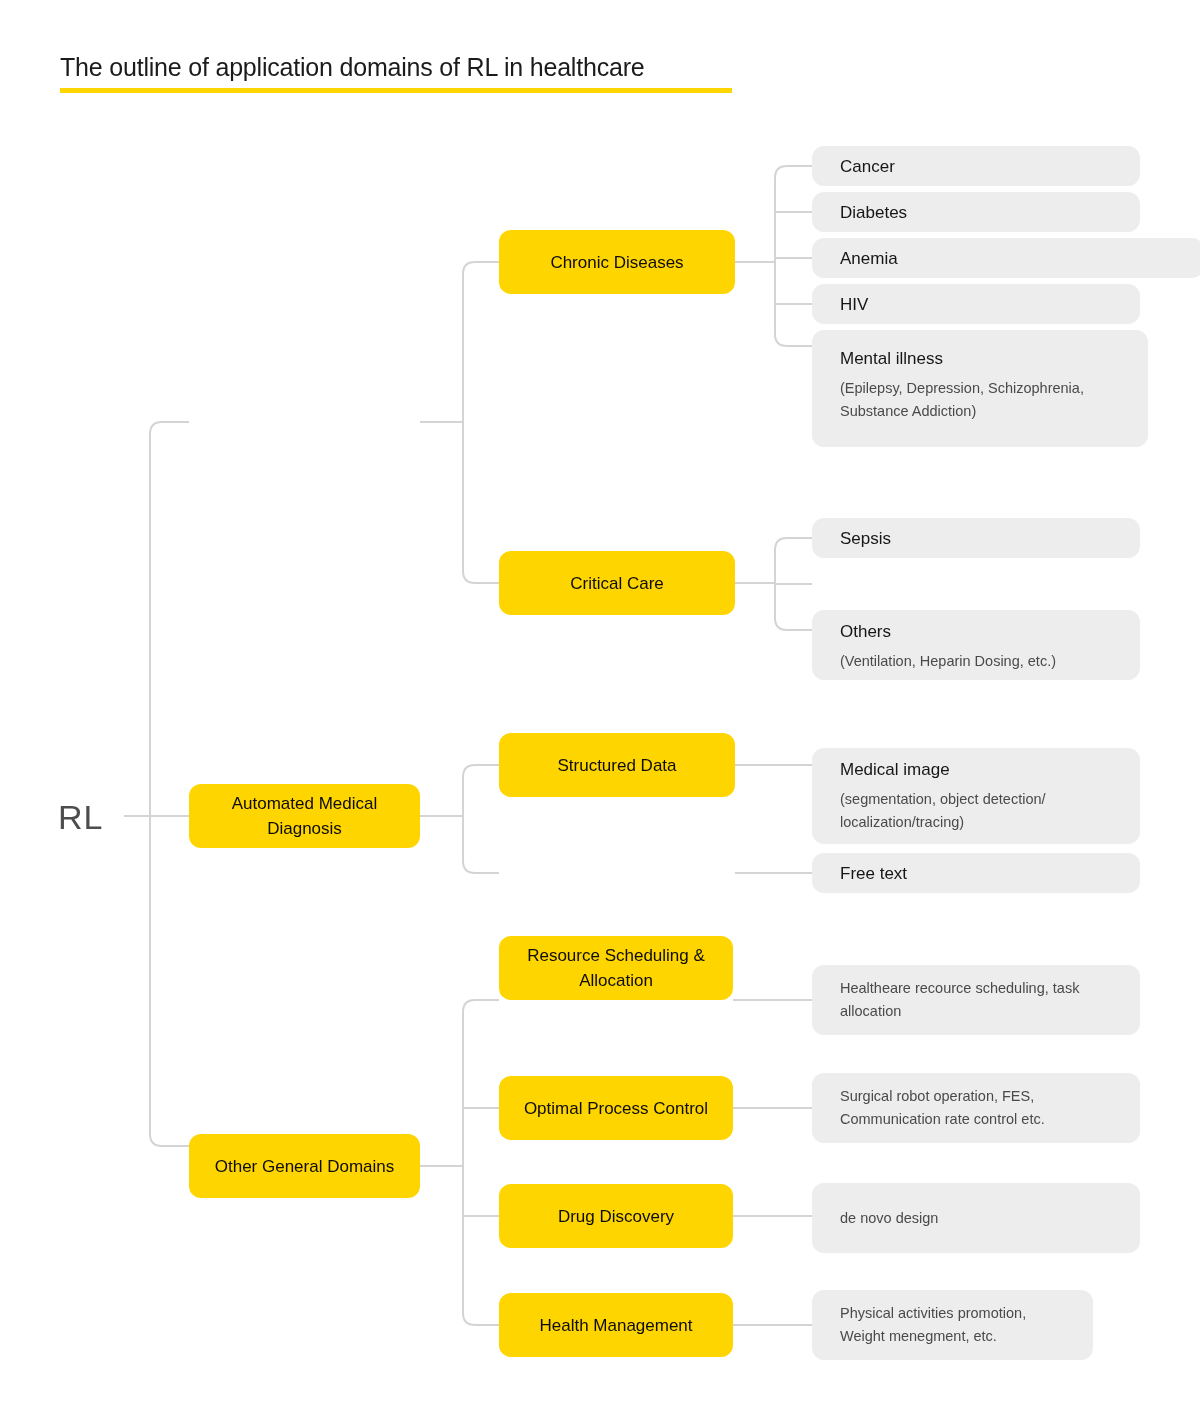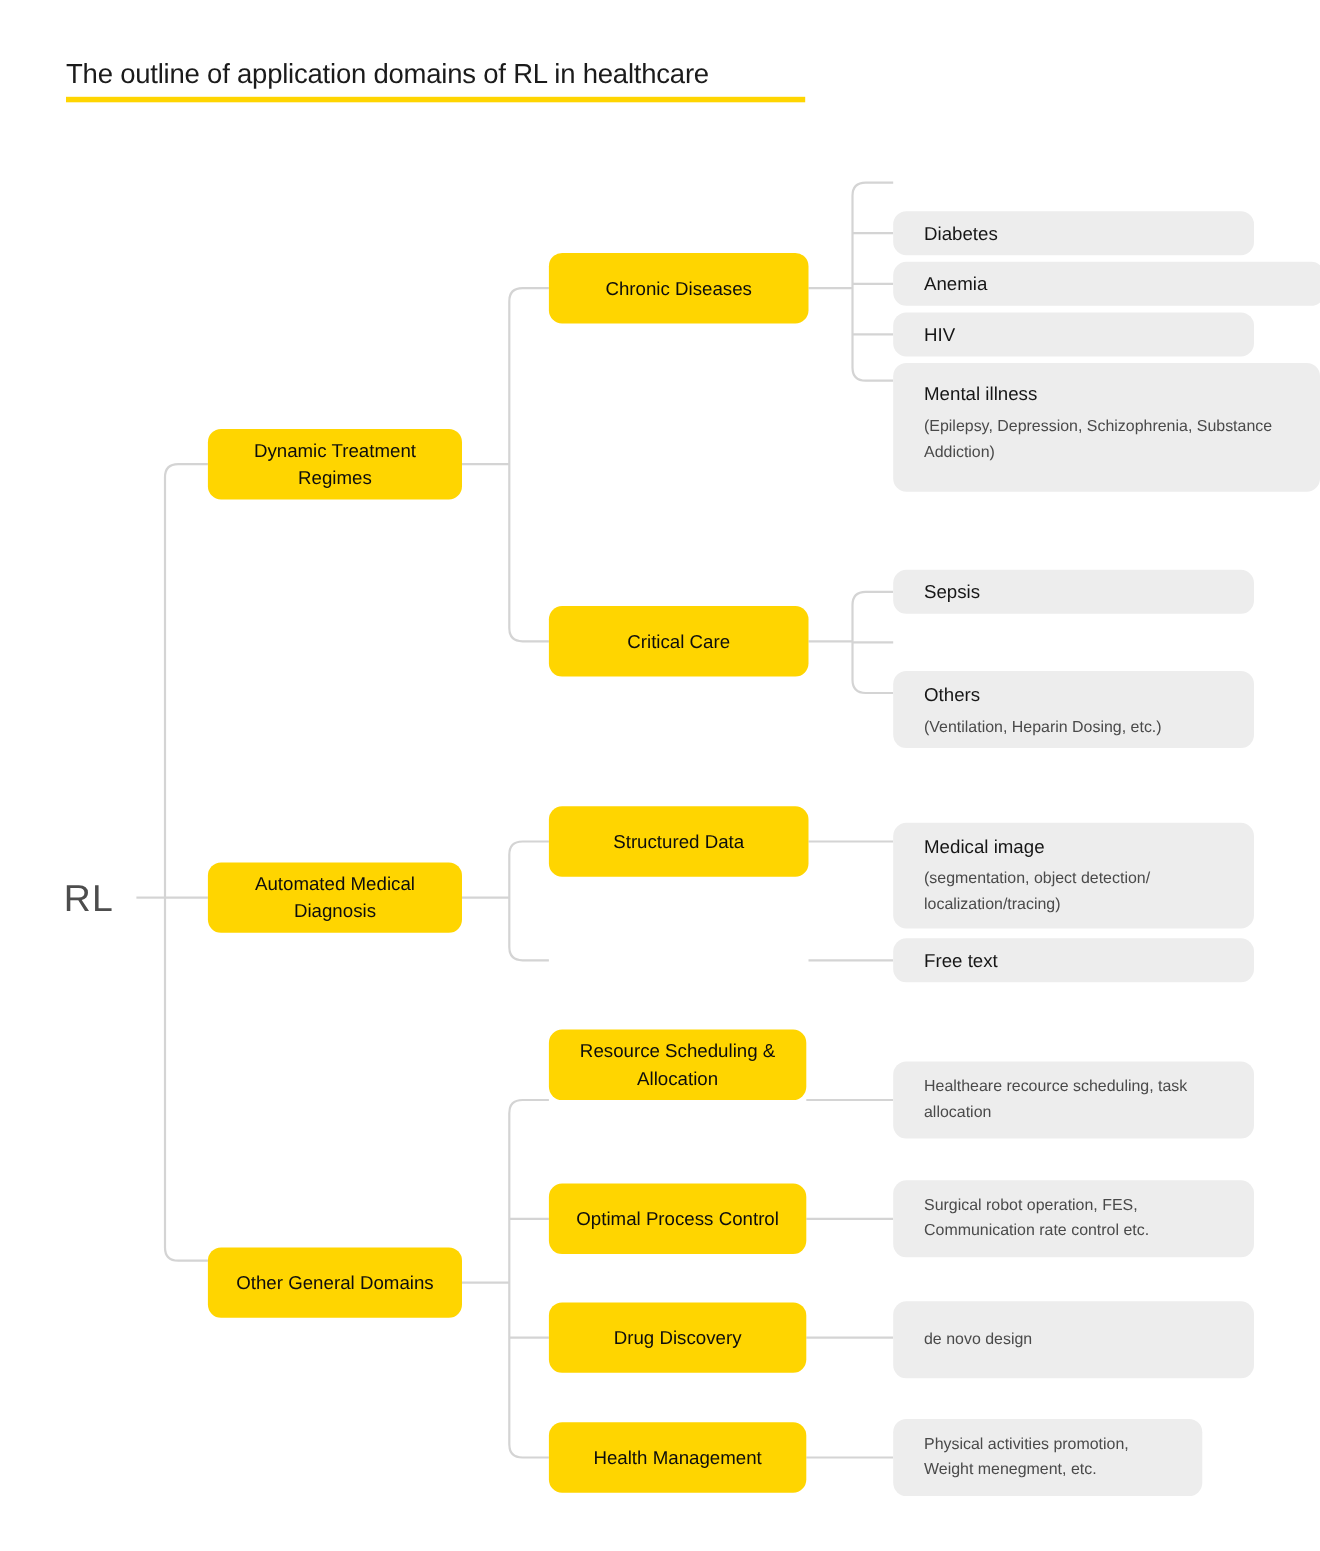--- a/index.html
+++ b/index.html
@@ -158,23 +158,20 @@
     <path d="M 499 1000 L 475 1000 Q 463 1000 463 1012 L 463 1313 Q 463 1325 475 1325 L 499 1325"></path>
     <line x1="463" y1="1108" x2="499" y2="1108"></line>
     <line x1="463" y1="1216" x2="499" y2="1216"></line>
 
     <line x1="733" y1="1000" x2="812" y2="1000"></line>
     <line x1="733" y1="1108" x2="812" y2="1108"></line>
     <line x1="733" y1="1216" x2="812" y2="1216"></line>
     <line x1="733" y1="1325" x2="812" y2="1325"></line>
   </svg>
 
-  <div class="node yellow lvl1" style="left:189px; top:390px; width:231px; height:64px;">
-    <div class="node-title">Dynamic Treatment Regimes</div>
-  </div>
 
   <div class="node yellow lvl1" style="left:189px; top:784px; width:231px; height:64px;">
     <div class="node-title">Automated Medical Diagnosis</div>
   </div>
 
   <div class="node yellow lvl1" style="left:189px; top:1134px; width:231px; height:64px;">
     <div class="node-title">Other General Domains</div>
   </div>
 
   <div class="node yellow" style="left:499px; top:230px; width:236px; height:64px;">
@@ -199,30 +196,33 @@
   </div>
 
   <div class="node yellow" style="left:499px; top:1184px; width:234px; height:64px;">
     <div class="node-title">Drug Discovery</div>
   </div>
 
   <div class="node yellow" style="left:499px; top:1293px; width:234px; height:64px;">
     <div class="node-title">Health Management</div>
   </div>
 
+  <div class="node gray" style="left:812px; top:146px; width:328px; height:40px;">
+    <div class="node-title">Cancer</div>
+  </div>
   <div class="node gray" style="left:812px; top:192px; width:328px; height:40px;">
     <div class="node-title">Diabetes</div>
   </div>
   <div class="node gray" style="left:812px; top:238px; width:392px; height:40px;">
     <div class="node-title">Anemia</div>
   </div>
   <div class="node gray" style="left:812px; top:284px; width:328px; height:40px;">
     <div class="node-title">HIV</div>
   </div>
-  <div class="node gray" style="left:812px; top:330px; width:388px; height:117px; justify-content:flex-start; padding-top:16px;">
+  <div class="node gray" style="left:812px; top:330px; width:336px; height:117px; justify-content:flex-start; padding-top:16px;">
     <div class="node-title">Mental illness</div>
     <div class="node-sub">(Epilepsy, Depression, Schizophrenia, Substance Addiction)</div>
   </div>
 
   <div class="node gray" style="left:812px; top:518px; width:328px; height:40px;">
     <div class="node-title">Sepsis</div>
   </div>
   <div class="node gray" style="left:812px; top:610px; width:328px; height:70px; justify-content:flex-start; padding-top:9px;">
     <div class="node-title">Others</div>
     <div class="node-sub">(Ventilation, Heparin Dosing, etc.)</div>

